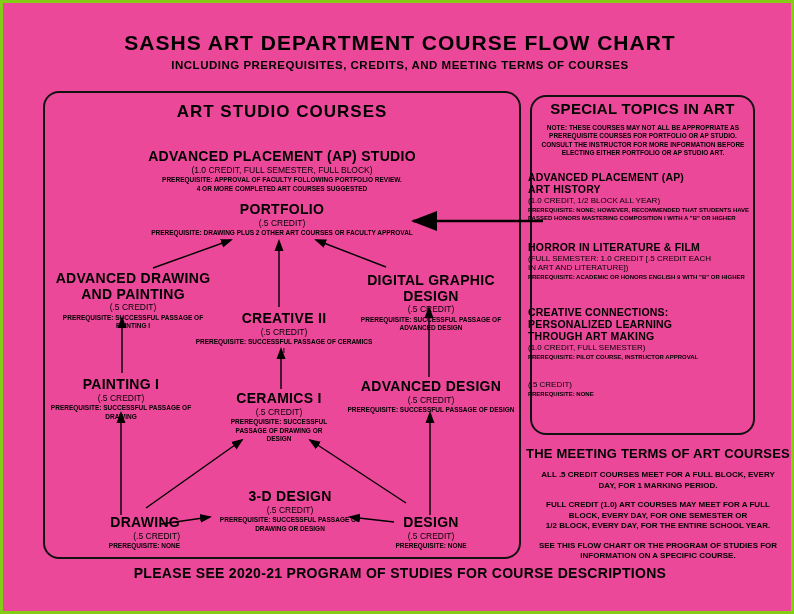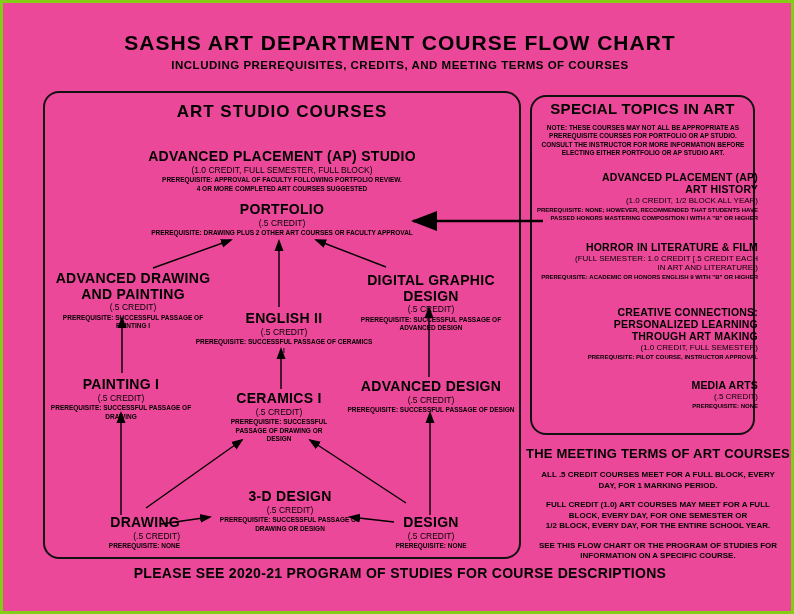--- a/index.html
+++ b/index.html
@@ -34,21 +34,21 @@
   #n2{left:45px; top:268px;width:170px;}
   #n3{left:340px;top:270px;width:176px;}
   #n4{left:191px;top:308px;width:180px;}
   #n5{left:38px; top:374px;width:160px;}
   #n6{left:221px;top:388px;width:110px;}
   #n7{left:343px;top:376px;width:170px;}
   #n8{left:57px; top:512px;width:120px;text-align:right;}
   #n9{left:212px;top:486px;width:150px;}
   #n10{left:373px;top:512px;width:110px;}
 
-  .sp-item{position:absolute;left:525px;width:230px;text-align:right;line-height:1.15;}
+  .sp-item{position:absolute;left:525px;width:230px;text-align:left;line-height:1.15;}
   #s0{top:168px;} #s1{top:238px;} #s2{top:303px;} #s3{top:376px;}
   .sp-t{font-size:10.5px;font-weight:700;letter-spacing:.2px;white-space:pre-line;}
   .sp-c{font-size:8px;font-weight:400;white-space:pre-line;margin-top:1px;}
   .sp-p{font-size:6px;font-weight:700;line-height:1.35;white-space:pre-line;margin-top:1px;}
 
   .meeting{position:absolute;left:523px;top:443px;width:264px;text-align:center;}
   .meeting-title{font-size:13px;font-weight:700;letter-spacing:.2px;}
   .meeting p{font-size:8px;font-weight:700;line-height:1.32;margin:9px 0 0;white-space:pre-line;}
 
   .footer{position:absolute;left:0;top:562px;width:794px;text-align:center;
@@ -85,21 +85,21 @@
 AND PAINTING</div>
     <div class="nc">(.5 CREDIT)</div>
     <div class="np">PREREQUISITE: SUCCESSFUL PASSAGE OF PAINTING I</div>
   </div>
   <div class="node" id="n3">
     <div class="nt">DIGITAL GRAPHIC DESIGN</div>
     <div class="nc">(.5 CREDIT)</div>
     <div class="np">PREREQUISITE: SUCCESSFUL PASSAGE OF ADVANCED DESIGN</div>
   </div>
   <div class="node" id="n4">
-    <div class="nt">ENGLISH II</div>
+    <div class="nt">CREATIVE II</div>
     <div class="nc">(.5 CREDIT)</div>
     <div class="np">PREREQUISITE: SUCCESSFUL PASSAGE OF CERAMICS I</div>
   </div>
   <div class="node" id="n5">
     <div class="nt">PAINTING I</div>
     <div class="nc">(.5 CREDIT)</div>
     <div class="np">PREREQUISITE: SUCCESSFUL PASSAGE OF DRAWING</div>
   </div>
   <div class="node" id="n6">
     <div class="nt">CERAMICS I</div>
@@ -151,21 +151,20 @@
     <div class="sp-p">PREREQUISITE: ACADEMIC OR HONORS ENGLISH 9 WITH "B" OR HIGHER</div>
   </div>
   <div class="sp-item" id="s2">
     <div class="sp-t">CREATIVE CONNECTIONS:
 PERSONALIZED LEARNING
 THROUGH ART MAKING</div>
     <div class="sp-c">(1.0 CREDIT, FULL SEMESTER)</div>
     <div class="sp-p">PREREQUISITE: PILOT COURSE, INSTRUCTOR APPROVAL</div>
   </div>
   <div class="sp-item" id="s3">
-    <div class="sp-t">MEDIA ARTS</div>
     <div class="sp-c">(.5 CREDIT)</div>
     <div class="sp-p">PREREQUISITE: NONE</div>
   </div>
 
   <div class="meeting">
     <div class="meeting-title">THE MEETING TERMS OF ART COURSES</div>
     <p>ALL .5 CREDIT COURSES MEET FOR A FULL BLOCK, EVERY
 DAY, FOR 1 MARKING PERIOD.</p>
     <p>FULL CREDIT (1.0) ART COURSES MAY MEET FOR A FULL
 BLOCK, EVERY DAY, FOR ONE SEMESTER OR

